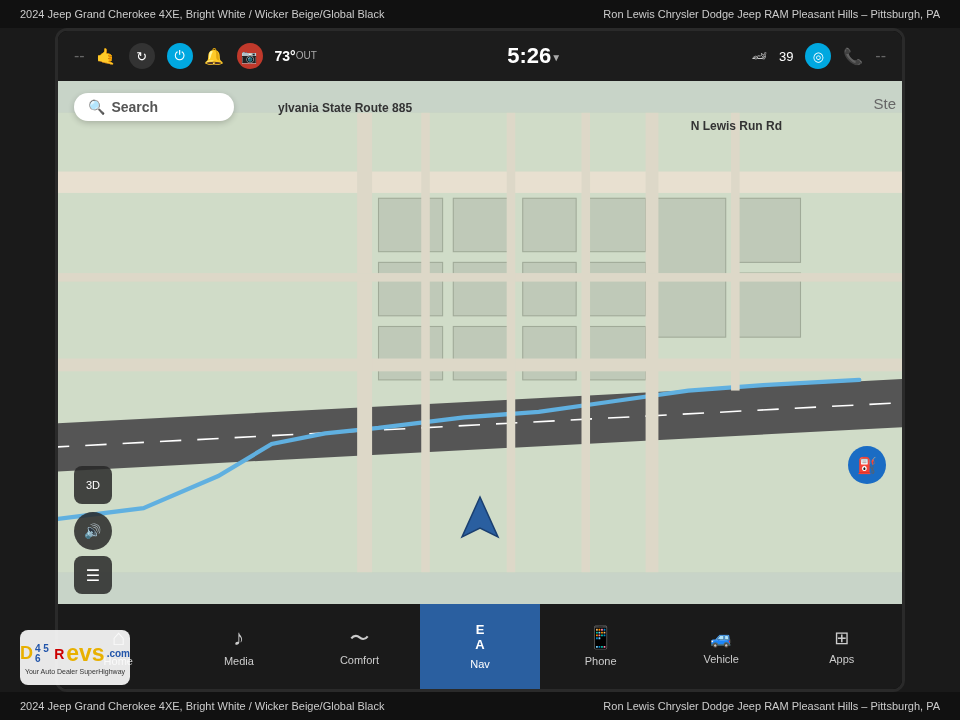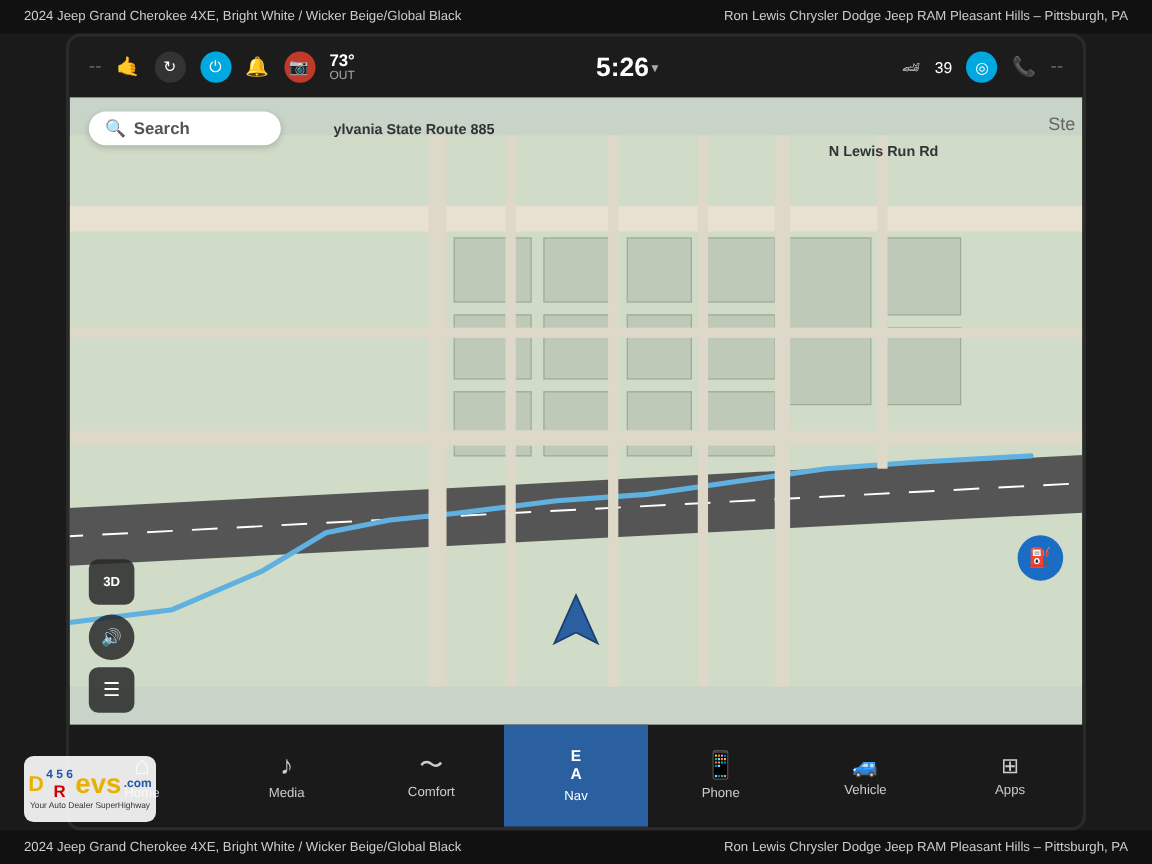--- a/index.html
+++ b/index.html
@@ -109,21 +109,20 @@
     .icon-circle.active {
       background: #00a8e0;
     }
 
     .icon-circle.dark {
       background: #333;
     }
 
     .temp-display {
       display: flex;
-      flex-direction: column;
       align-items: center;
       font-size: 11px;
       line-height: 1.2;
     }
 
     .temp-value { font-size: 14px; font-weight: bold; }
 
     .dash-separator {
       color: #666;
       font-size: 16px;
@@ -186,21 +185,21 @@
     
     .map-control-3d {
       position: absolute;
       left: 16px; bottom: 100px;
       width: 38px; height: 38px;
       background: rgba(40,40,40,0.85);
       border-radius: 8px;
       display: flex; align-items: center; justify-content: center;
       color: white;
       font-size: 11px;
-      font-weight: bold;
+      font-weight: normal;
     }
 
     .map-control-volume {
       position: absolute;
       left: 16px; bottom: 54px;
       width: 38px; height: 38px;
       background: rgba(40,40,40,0.85);
       border-radius: 50%;
       display: flex; align-items: center; justify-content: center;
       color: white;
@@ -484,21 +483,21 @@
       <span class="nav-label">Apps</span>
     </div>
 
   </div>
 
 </div>
 
 <div class="watermark">
   <div class="watermark-top">
     <span class="watermark-d">D</span>
-    <div style="display:flex;flex-direction:column;align-items:center;">
+    <div style="display:flex;flex-direction:row;align-items:center;">
       <span class="watermark-num">4 5 6</span>
       <span class="watermark-r">R</span>
     </div>
     <span style="color:#e8b000; font-size:23px; font-weight:900;">evs</span>
     <span style="color:#2255aa; font-size:10px; font-weight:bold;">.com</span>
   </div>
   <div class="watermark-sub">Your Auto Dealer SuperHighway</div>
 </div>
 
 </body></html>

